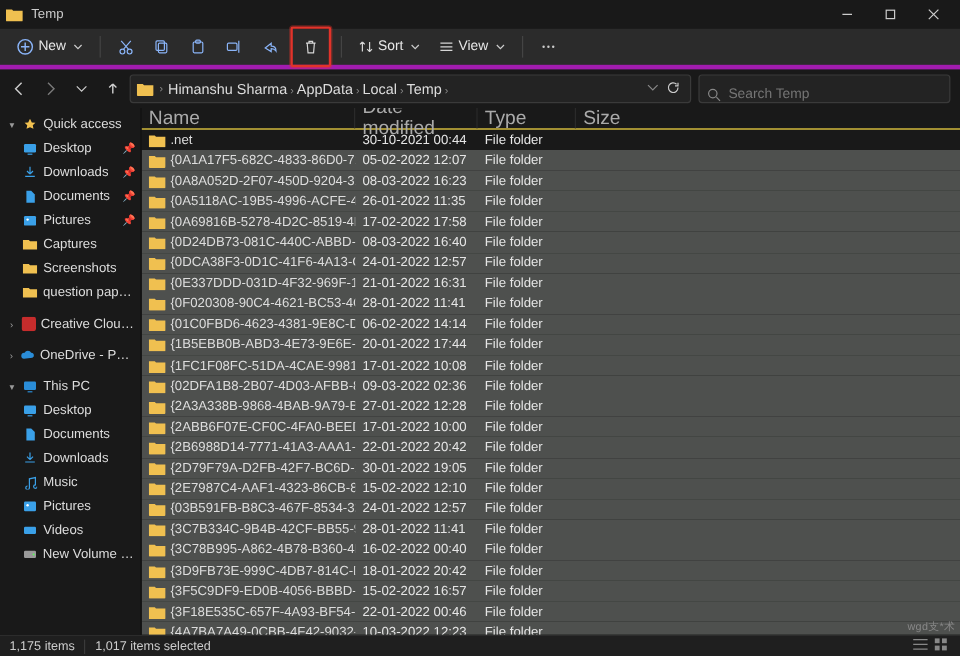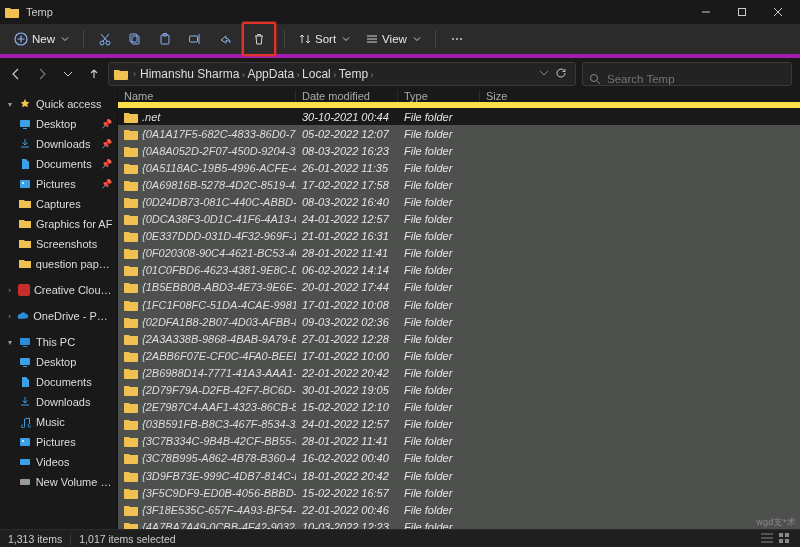--- a/index.html
+++ b/index.html
@@ -38,28 +38,28 @@
   .main { display: flex; height: calc(547px - 24px - 34px - 32px - 18px); background: #191919; }
   .sidebar { width: 118px; background: #191919; border-right: 1px solid #111; overflow: hidden; padding: 4px 0; font-size: 11px; }
   .sbitem { display: flex; align-items: center; height: 20px; padding: 0 4px 0 6px; gap: 4px; color: #ddd; white-space: nowrap; position: relative; }
   .sbitem .pin { margin-left: auto; color: #9aa; font-size: 9px; }
   .sbitem .caret { width: 8px; color: #999; font-size: 8px; display: inline-flex; justify-content: center; }
   .sbitem .icon { width: 14px; height: 14px; display: inline-flex; align-items: center; justify-content: center; }
   .sbitem.indent { padding-left: 18px; }
   .sbitem .lbl { overflow: hidden; text-overflow: ellipsis; }
 
   .content { flex: 1; display: flex; flex-direction: column; overflow: hidden; }
-  .cols { display: flex; height: 18px; background: #191919; border-bottom: 6px solid #fde047; font-size: 11px; color: #aaa; align-items: center; justify-content: flex-end; }
+  .cols { display: flex; height: 18px; background: #191919; border-bottom: 1px solid #fde047; font-size: 16px; color: #aaa; align-items: center; justify-content: flex-end; }
   .col { padding: 0 6px; border-right: 1px solid #2a2a2a; height: 100%; display: flex; align-items: center; }
   .col.name { width: 178px; }
   .col.date { width: 102px; }
   .col.type { width: 82px; }
   .col.size { flex: 1; border-right: none; }
 
-  .rows { flex: 1; overflow: hidden; font-style: italic; }
+  .rows { flex: 1; overflow: hidden; }
   .row { display: flex; height: 17.1px; align-items: center; font-size: 11px; }
   .row.sel { background: #4e504e; }
   .row .c { padding: 0 6px; display: flex; align-items: center; gap: 4px; overflow: hidden; white-space: nowrap; }
   .row .c.name { width: 178px; }
   .row .c.date { width: 102px; color: #e5e5e5; }
   .row .c.type { width: 82px; color: #e5e5e5; text-align: right; }
   .row .c.size { flex: 1; }
   .row .ficon { width: 14px; height: 12px; display: inline-block; }
 
   
@@ -283,28 +283,20 @@
             </svg>
           </span>
           <span class="lbl">Captures</span>
         </div>
         <div class="sbitem indent">
           <span class="icon">
             <svg width="12" height="12" viewBox="0 0 12 12">
               <path d="M0 2h5l1 1h6v7H0z" fill="#f0c050"></path>
             </svg>
           </span>
-          <span class="lbl">Graphics for AF</span>
-        </div>
-        <div class="sbitem indent">
-          <span class="icon">
-            <svg width="12" height="12" viewBox="0 0 12 12">
-              <path d="M0 2h5l1 1h6v7H0z" fill="#f0c050"></path>
-            </svg>
-          </span>
           <span class="lbl">Screenshots</span>
         </div>
         <div class="sbitem indent">
           <span class="icon">
             <svg width="12" height="12" viewBox="0 0 12 12">
               <path d="M0 2h5l1 1h6v7H0z" fill="#f0c050"></path>
             </svg>
           </span>
           <span class="lbl">question papers</span>
         </div>
@@ -685,21 +677,21 @@
           </div>
           <div class="c date">10-03-2022 12:23</div>
           <div class="c type">File folder</div>
           <div class="c size"></div>
         </div>
       </div>
   </div>
 </div>
 
 <div class="statusbar">
-  <span>1,313 items</span>
+  <span>1,175 items</span>
   <span class="divider"></span>
   <span>1,017 items selected</span>
   <div class="status-right">
     <span><svg width="14" height="12" viewBox="0 0 14 12">
           <path d="M1 2h12M1 6h12M1 10h12" stroke="#888"></path>
         </svg></span>
     <span><svg width="14" height="12" viewBox="0 0 14 12">
           <rect x="1" y="1" width="4" height="4" fill="#888"></rect>
           <rect x="7" y="1" width="4" height="4" fill="#888"></rect>
           <rect x="1" y="7" width="4" height="4" fill="#888"></rect>

